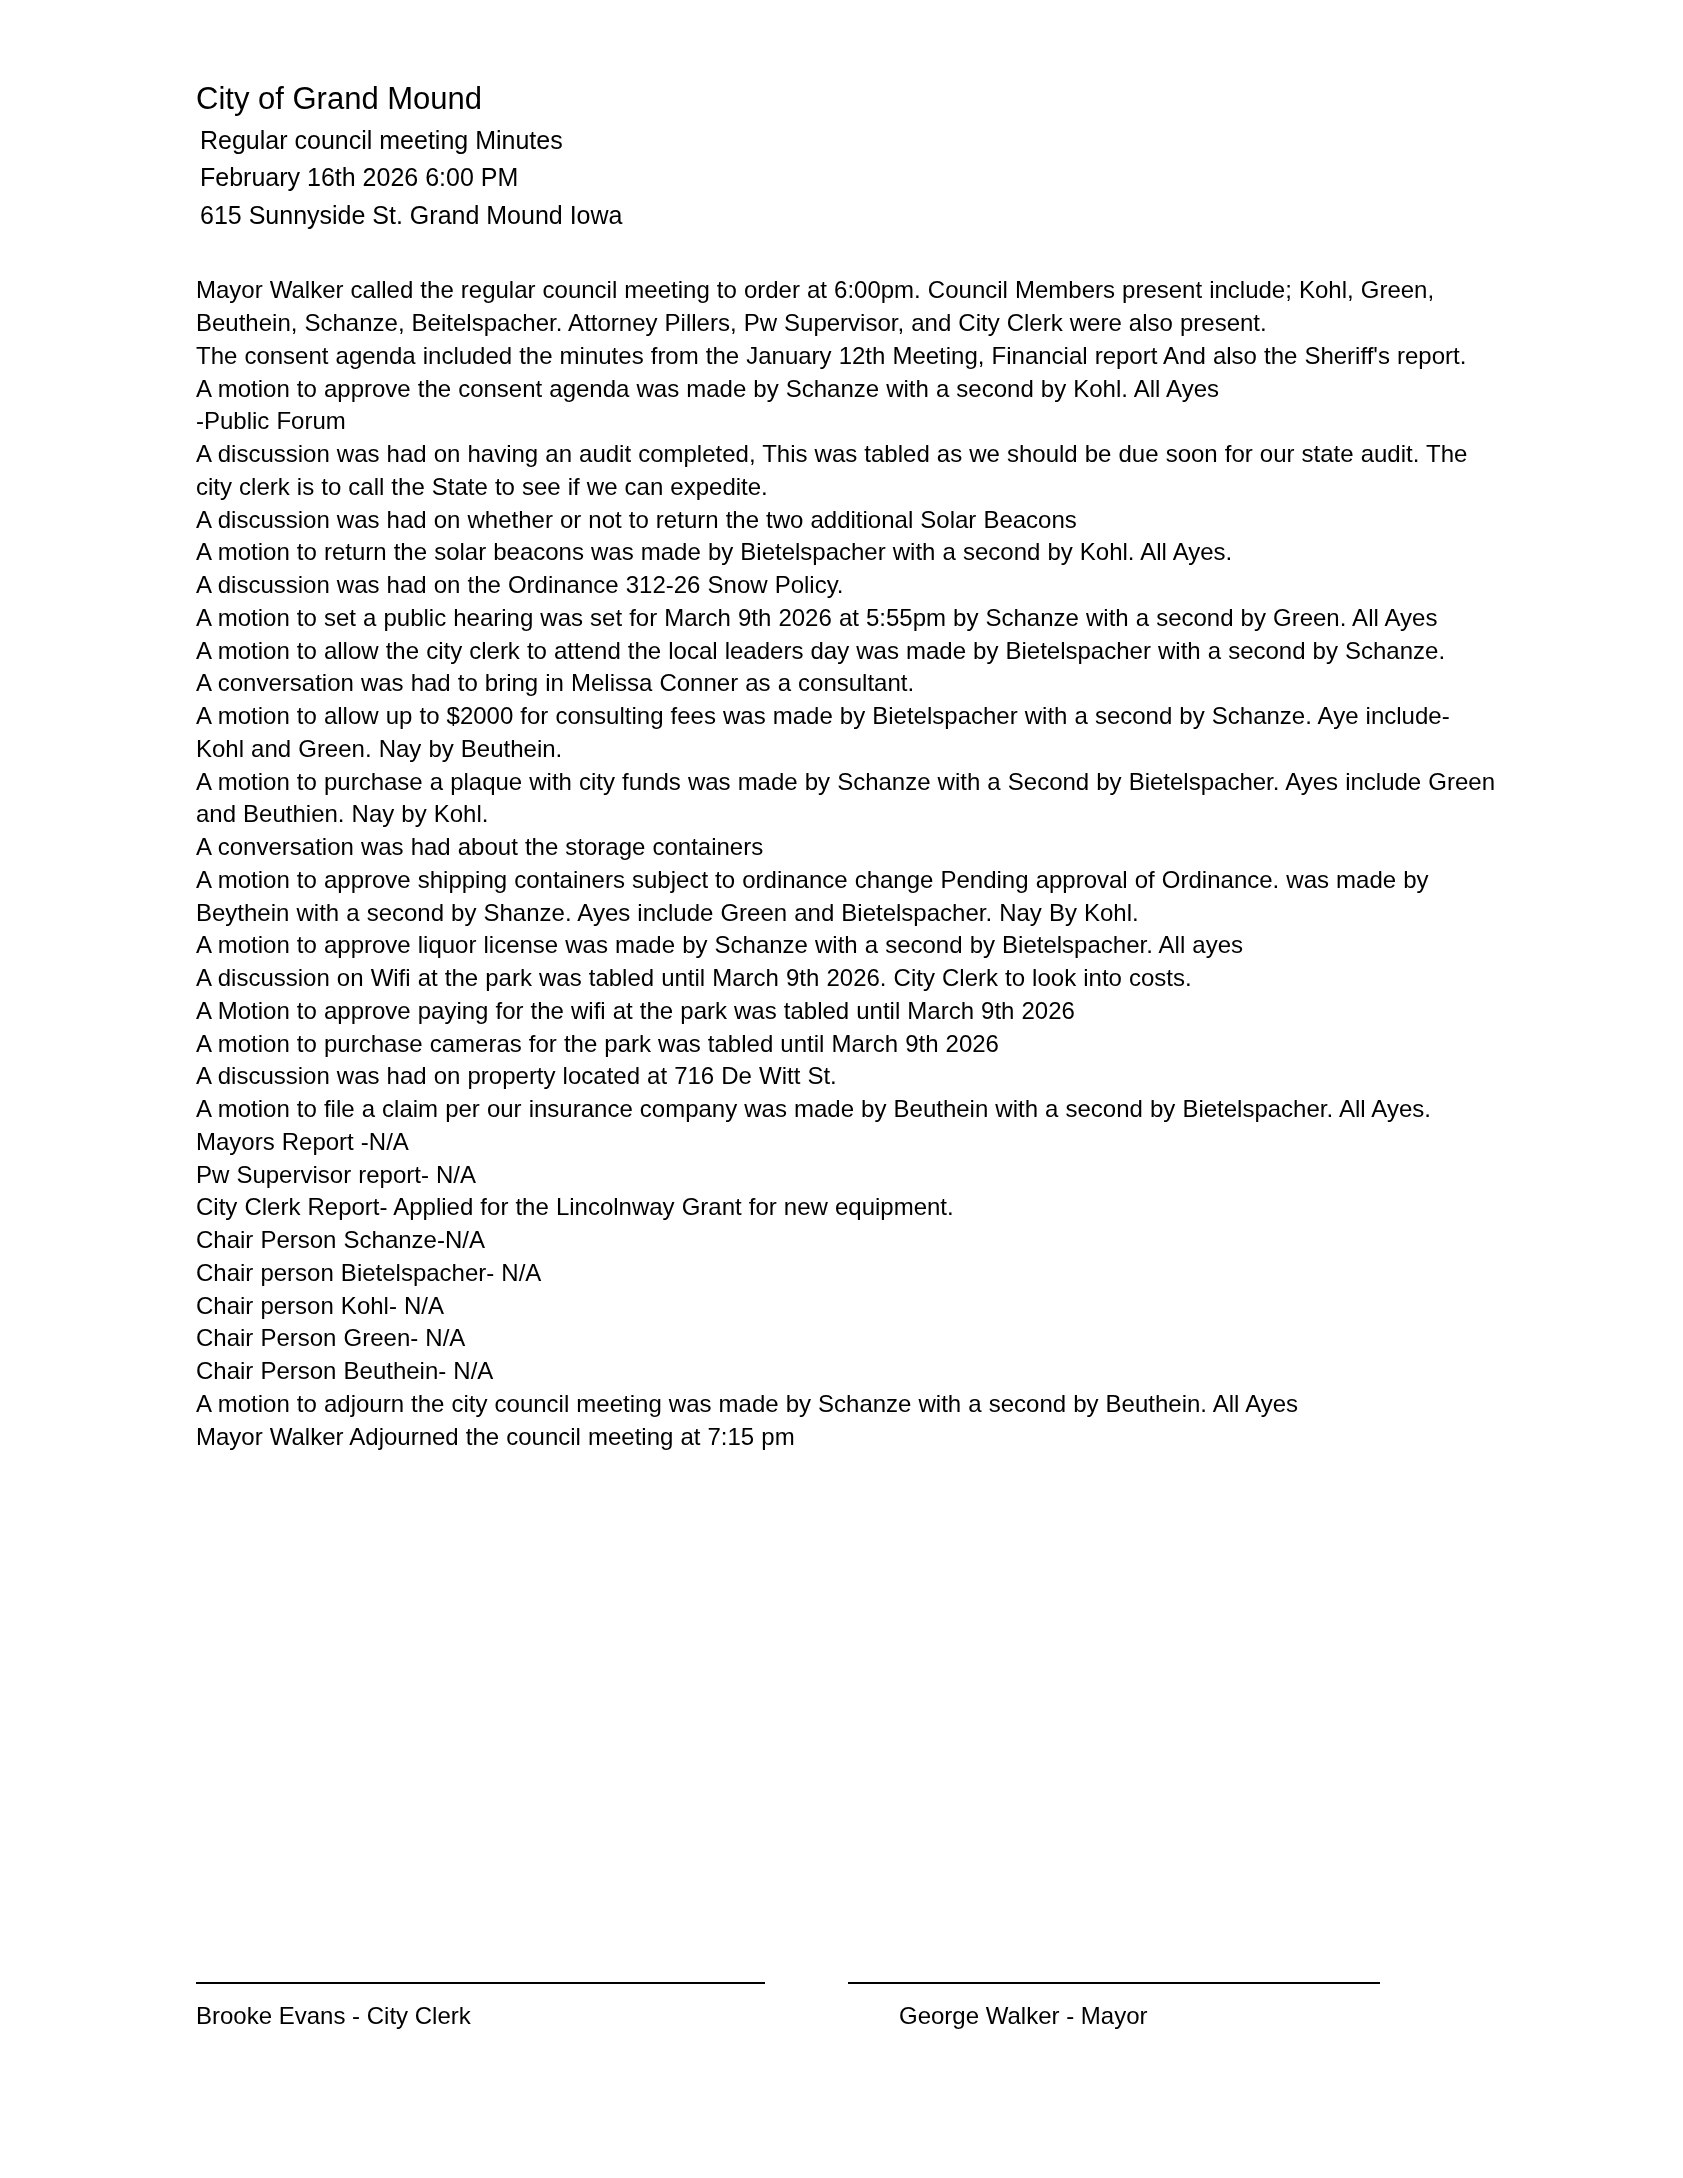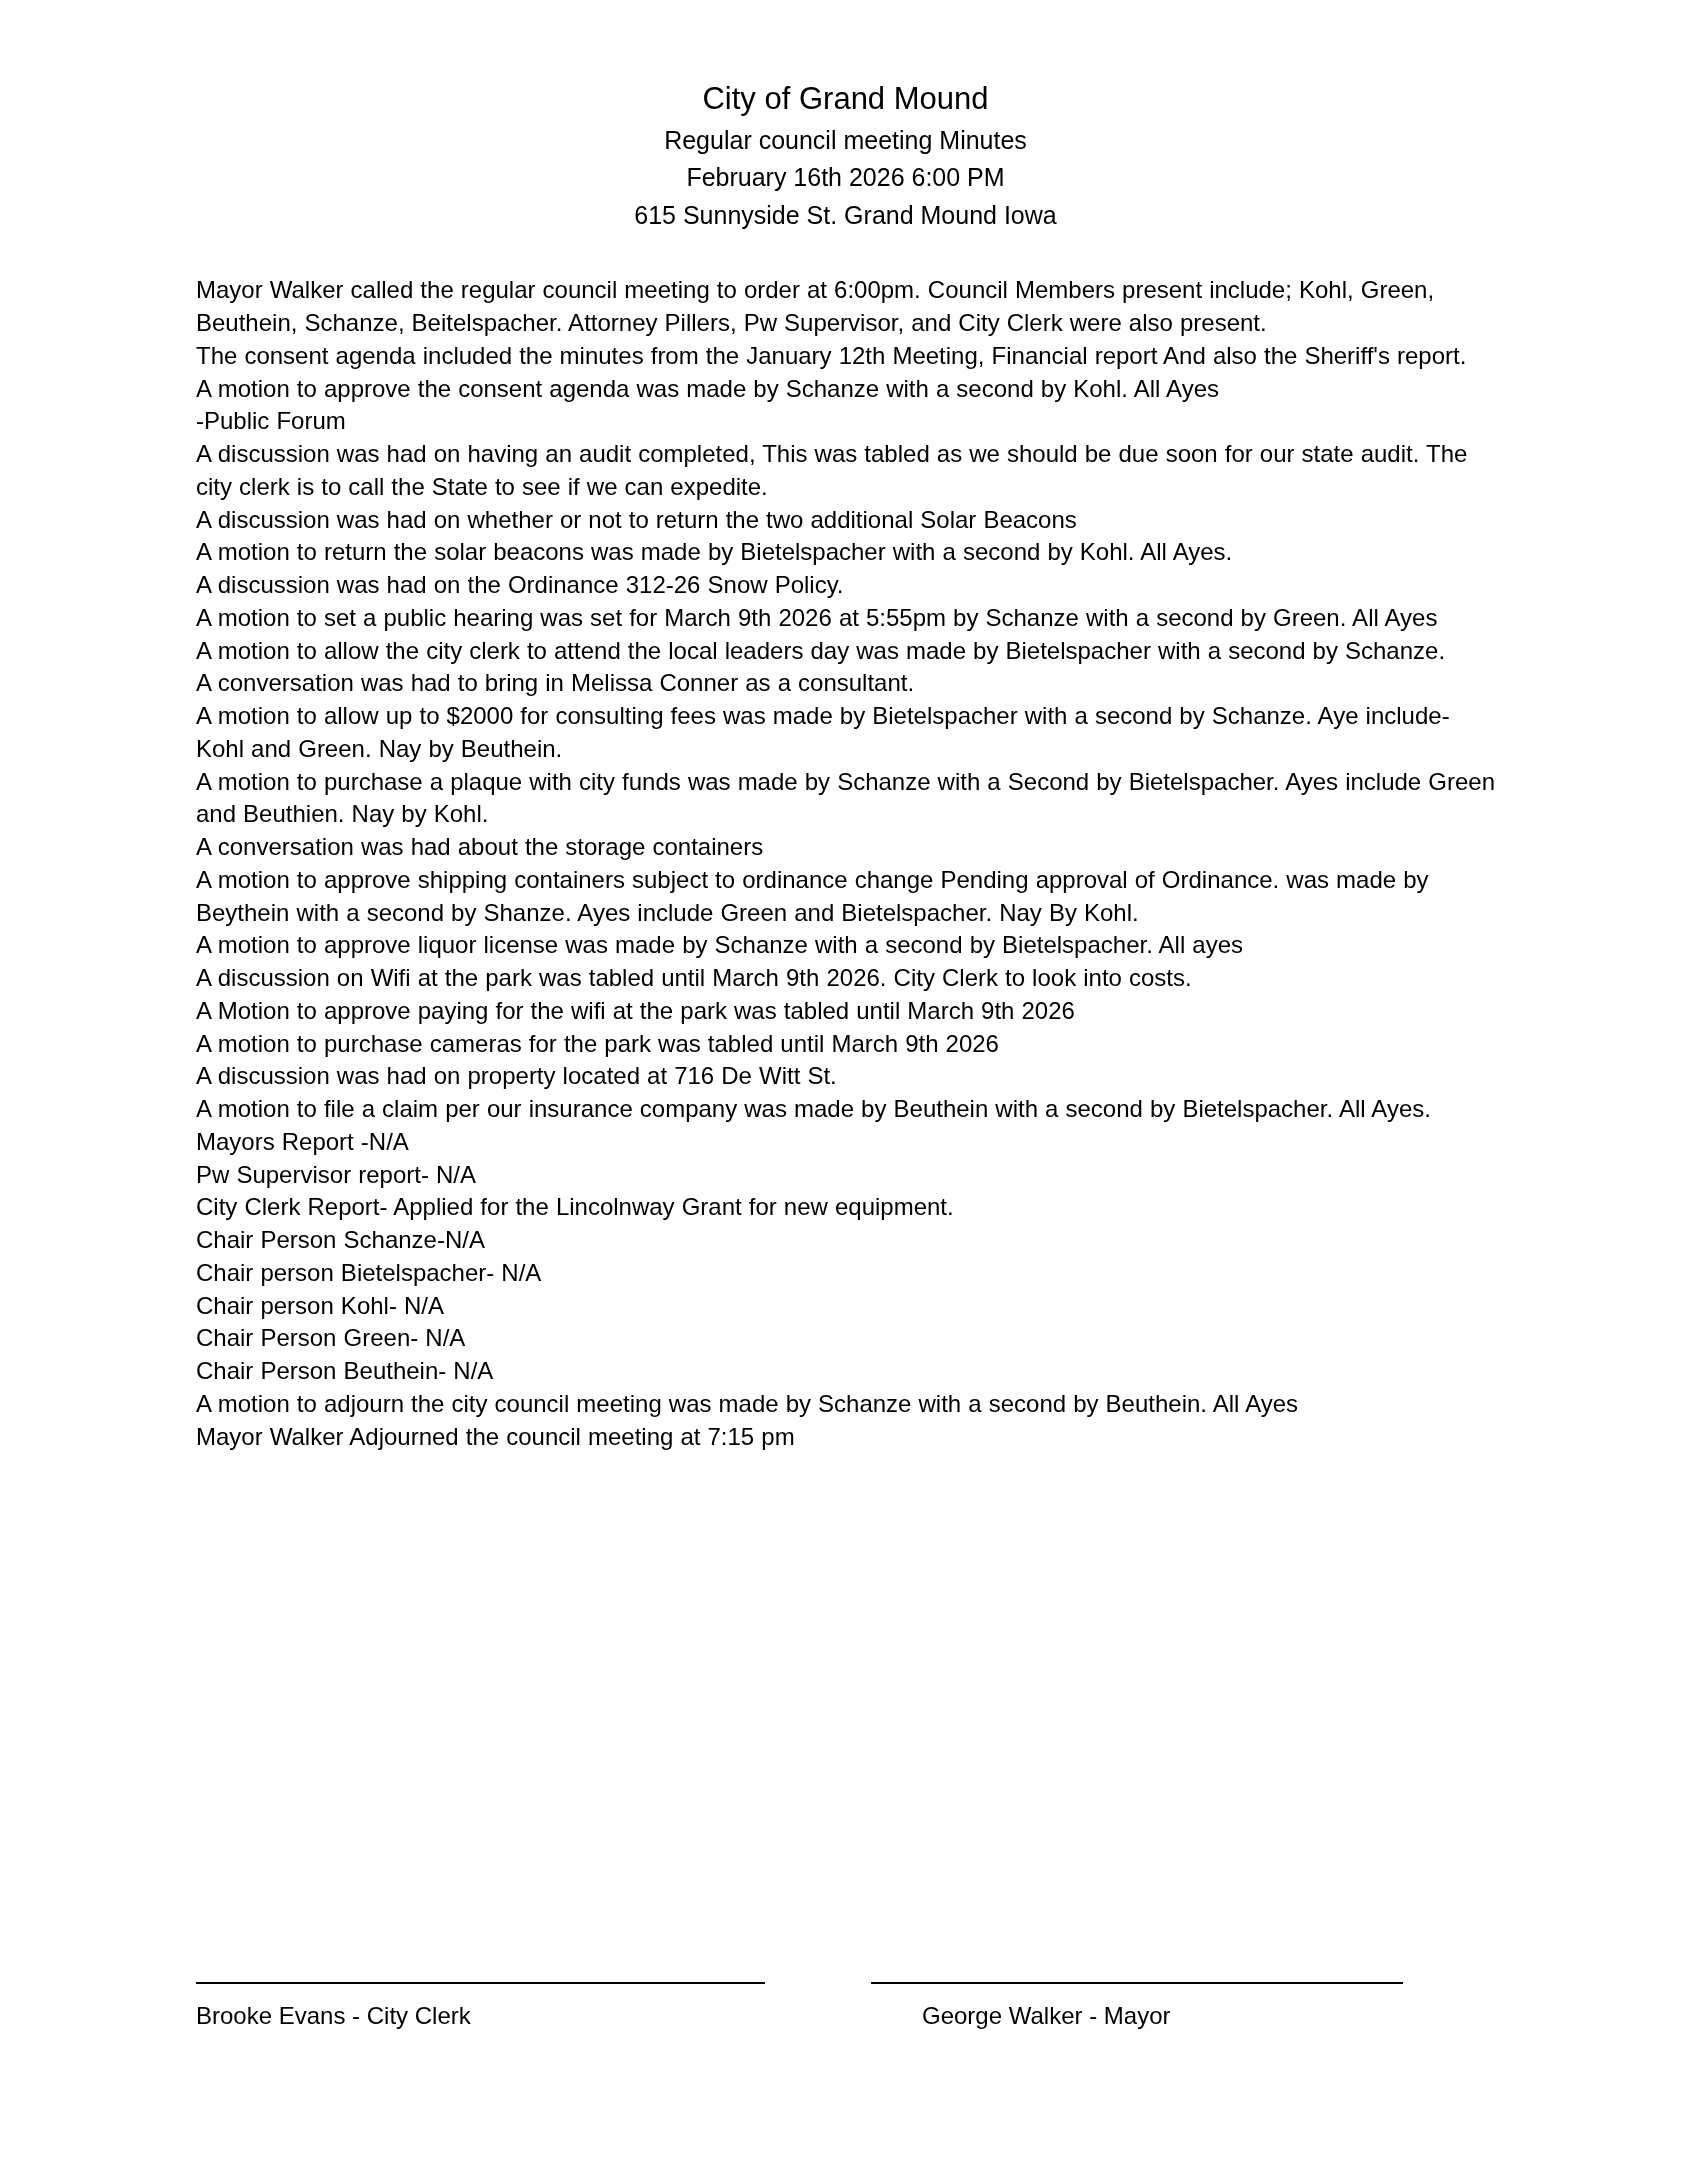--- a/index.html
+++ b/index.html
@@ -16,21 +16,20 @@
     overflow: hidden;
   }
   .page {
     box-sizing: border-box;
     width: 1683px;
     height: 2178px;
     padding: 79px 188px 0 196px;
     position: relative;
   }
   .doc-header {
-    text-align: center;
     margin: 0;
   }
   .doc-title {
     font-size: 31px;
     line-height: 1.32;
     margin: 0 0 4px 0;
     font-weight: normal;
   }
   .doc-subline {
     font-size: 25px;
@@ -47,21 +46,21 @@
     margin: 0;
     text-align: left;
     word-spacing: 0.4px;
   }
   .signature-area {
     position: absolute;
     left: 196px;
     right: 188px;
     bottom: 147px;
     display: flex;
-    gap: 84px;
+    gap: 61px;
   }
   .sig-block {
     flex: 0 0 auto;
   }
   .sig-block.clerk { width: 569px; }
   .sig-block.mayor { width: 554px; }
   .sig-line {
     border-top: 2px solid #000;
     height: 0;
     margin-bottom: 16px;

